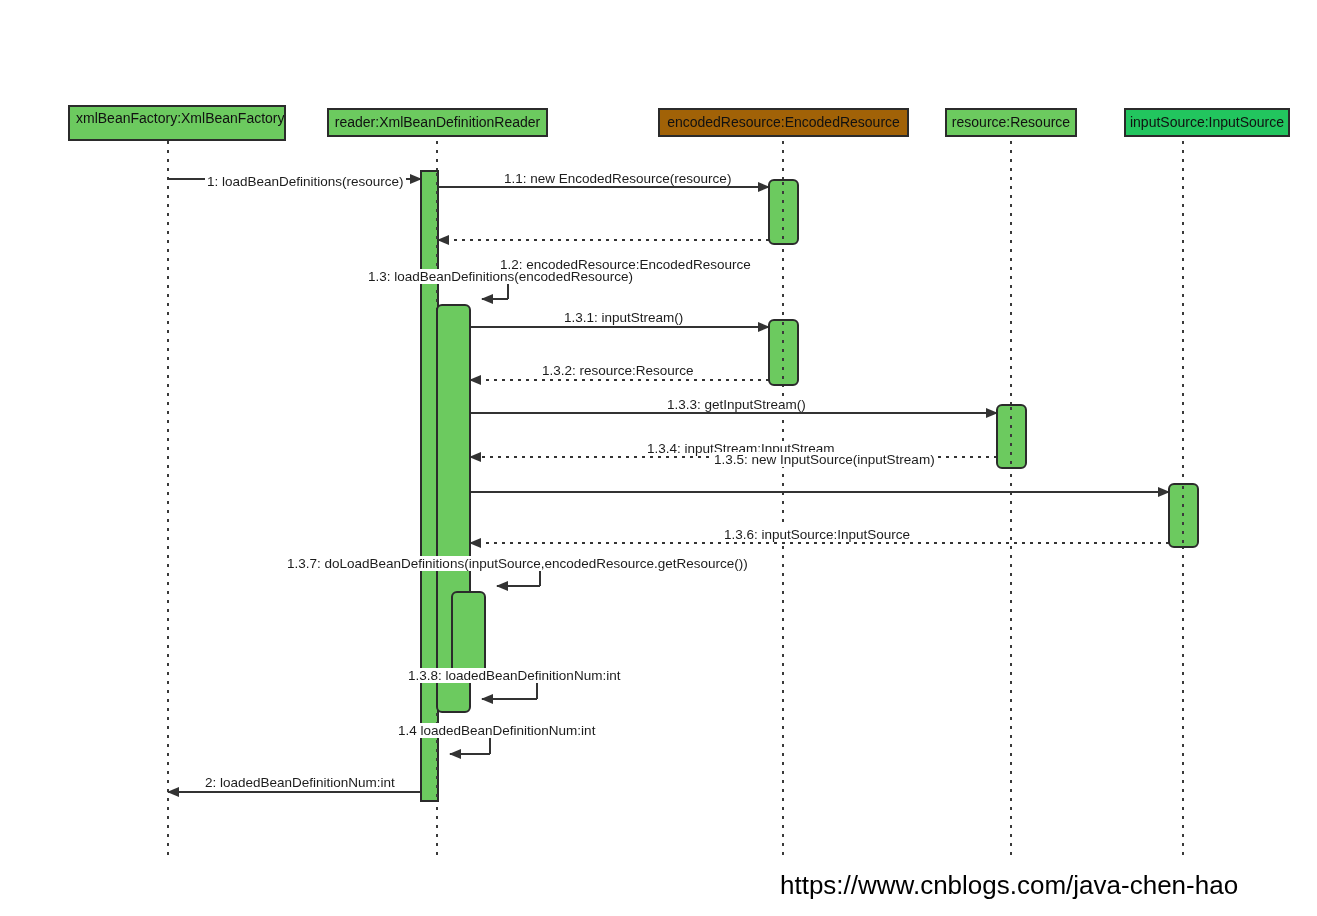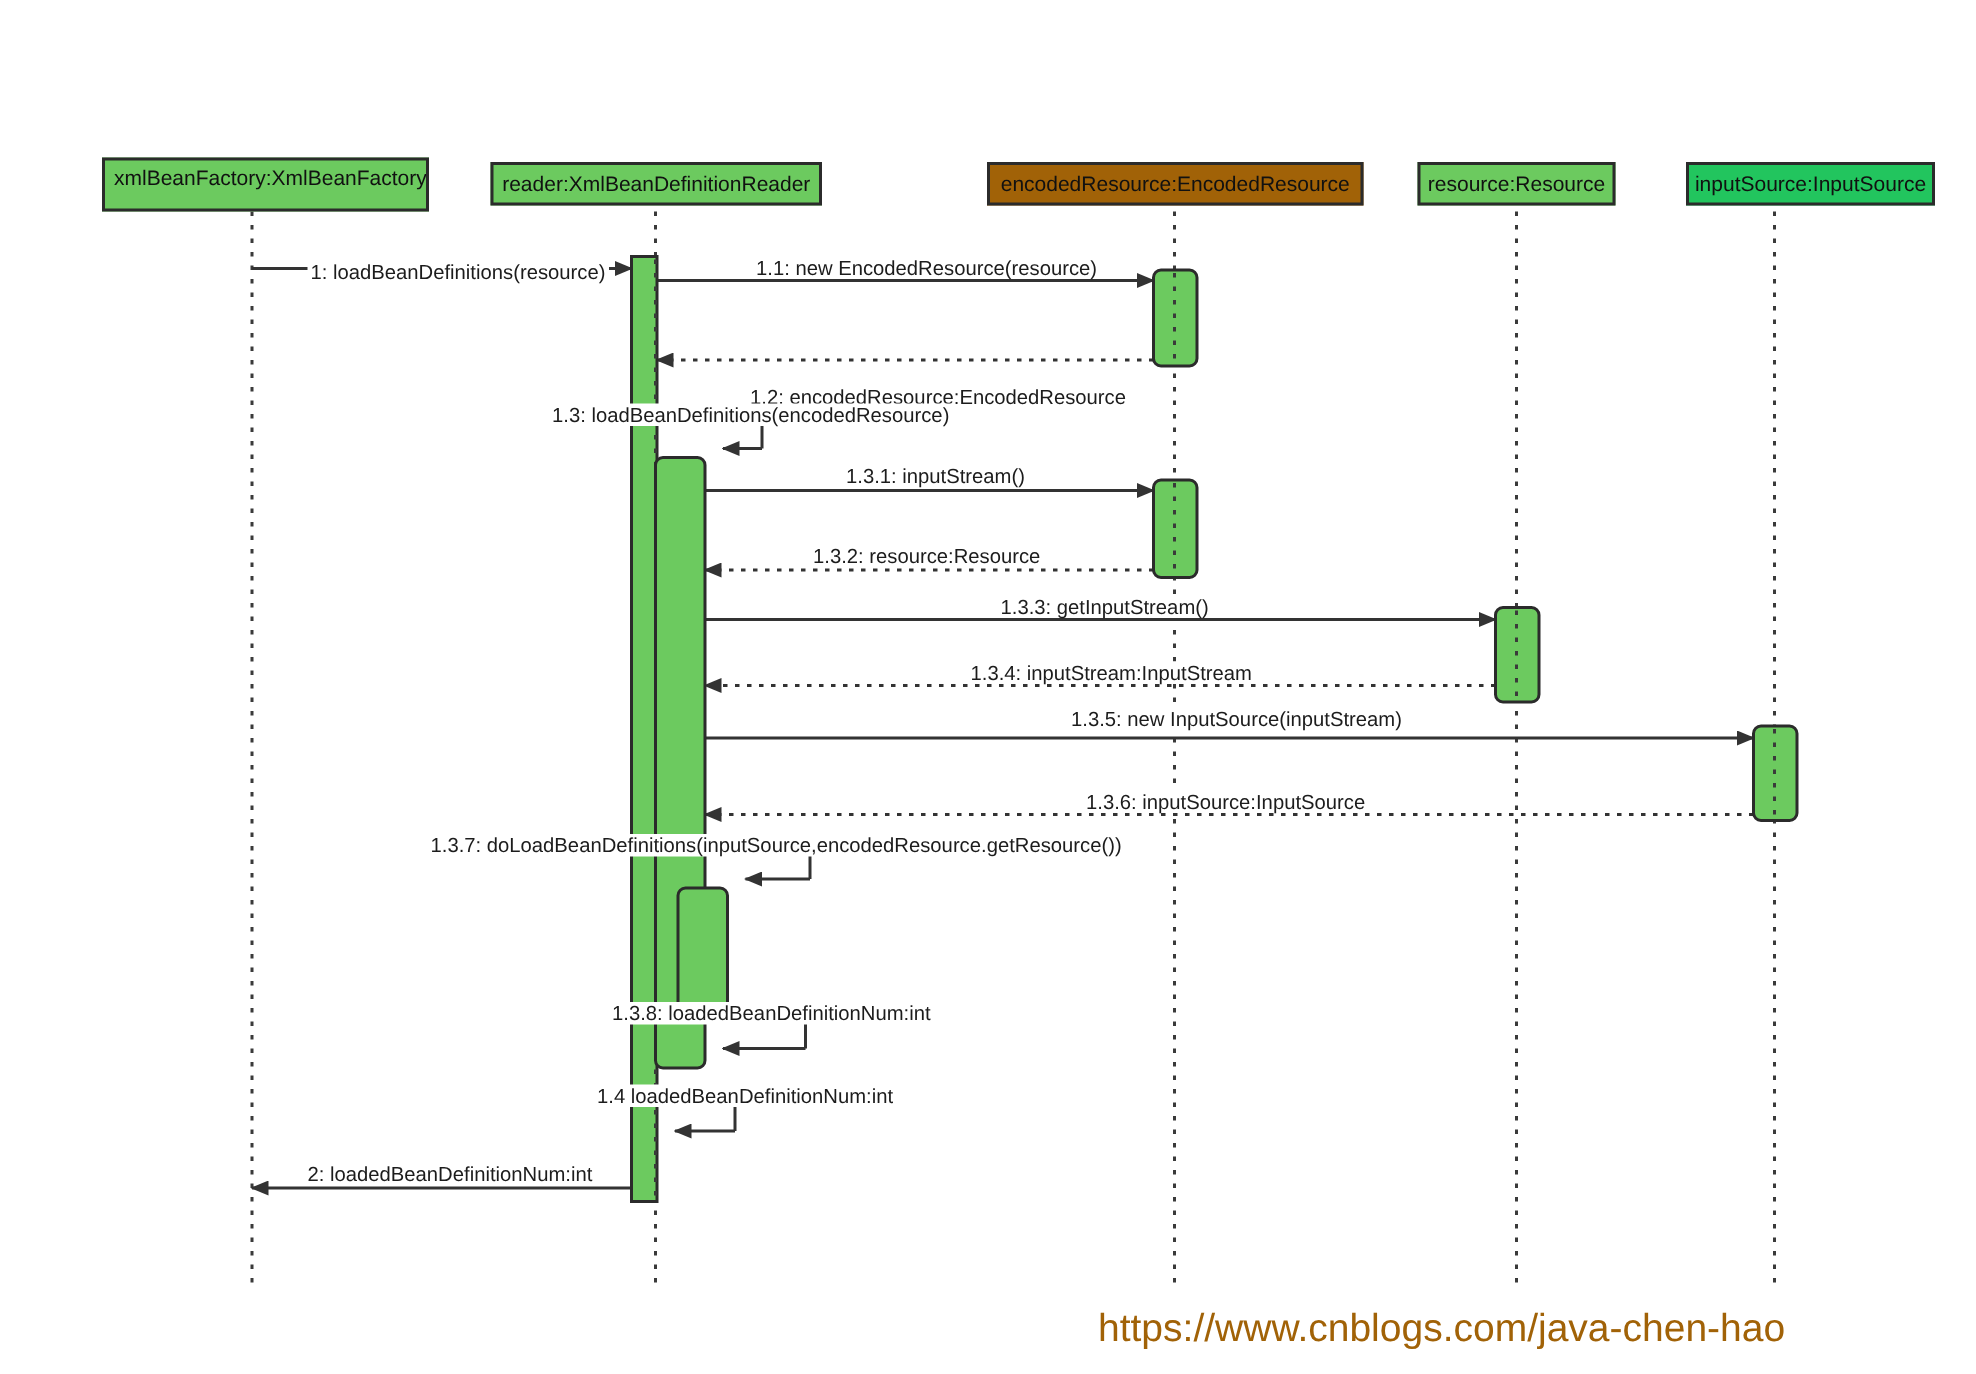--- a/index.html
+++ b/index.html
@@ -180,23 +180,23 @@
     </div>
   <div id="message-labels">
       <div class="msg-label" style="left: 205px; top: 162px; margin-top: 12px;">1: loadBeanDefinitions(resource)</div>
       <div class="msg-label" style="left: 502px; top: 171px;">1.1: new EncodedResource(resource)</div>
       <div class="msg-label" style="left: 498px; top: 223px; margin-top: 34px;">1.2: encodedResource:EncodedResource</div>
       <div class="msg-label" style="left: 366px; top: 269px;">1.3: loadBeanDefinitions(encodedResource)</div>
       <div class="msg-label" style="left: 562px; top: 310px;">1.3.1: inputStream()</div>
       <div class="msg-label" style="left: 540px; top: 363px;">1.3.2: resource:Resource</div>
       <div class="msg-label" style="left: 665px; top: 397px;">1.3.3: getInputStream()</div>
       <div class="msg-label" style="left: 645px; top: 441px;">1.3.4: inputStream:InputStream</div>
-      <div class="msg-label" style="left: 712px; top: 472px;">1.3.5: new InputSource(inputStream)</div>
+      <div class="msg-label" style="left: 712px; top: 452px;">1.3.5: new InputSource(inputStream)</div>
       <div class="msg-label" style="left: 722px; top: 527px;">1.3.6: inputSource:InputSource</div>
       <div class="msg-label" style="left: 285px; top: 556px;">1.3.7: doLoadBeanDefinitions(inputSource,encodedResource.getResource())</div>
       <div class="msg-label" style="left: 406px; top: 668px;">1.3.8: loadedBeanDefinitionNum:int</div>
       <div class="msg-label" style="left: 396px; top: 723px;">1.4 loadedBeanDefinitionNum:int</div>
       <div class="msg-label" style="left: 203px; top: 775px;">2: loadedBeanDefinitionNum:int</div>
     </div>
 
-  <div class="watermark" style="left: 732px; top: 870px; color: #a16207;">https://www.cnblogs.com/java-chen-hao</div>
+  <div class="watermark" style="left: 780px; top: 870px; color: #000000;">https://www.cnblogs.com/java-chen-hao</div>
 
 </div>
 
 </body></html>

